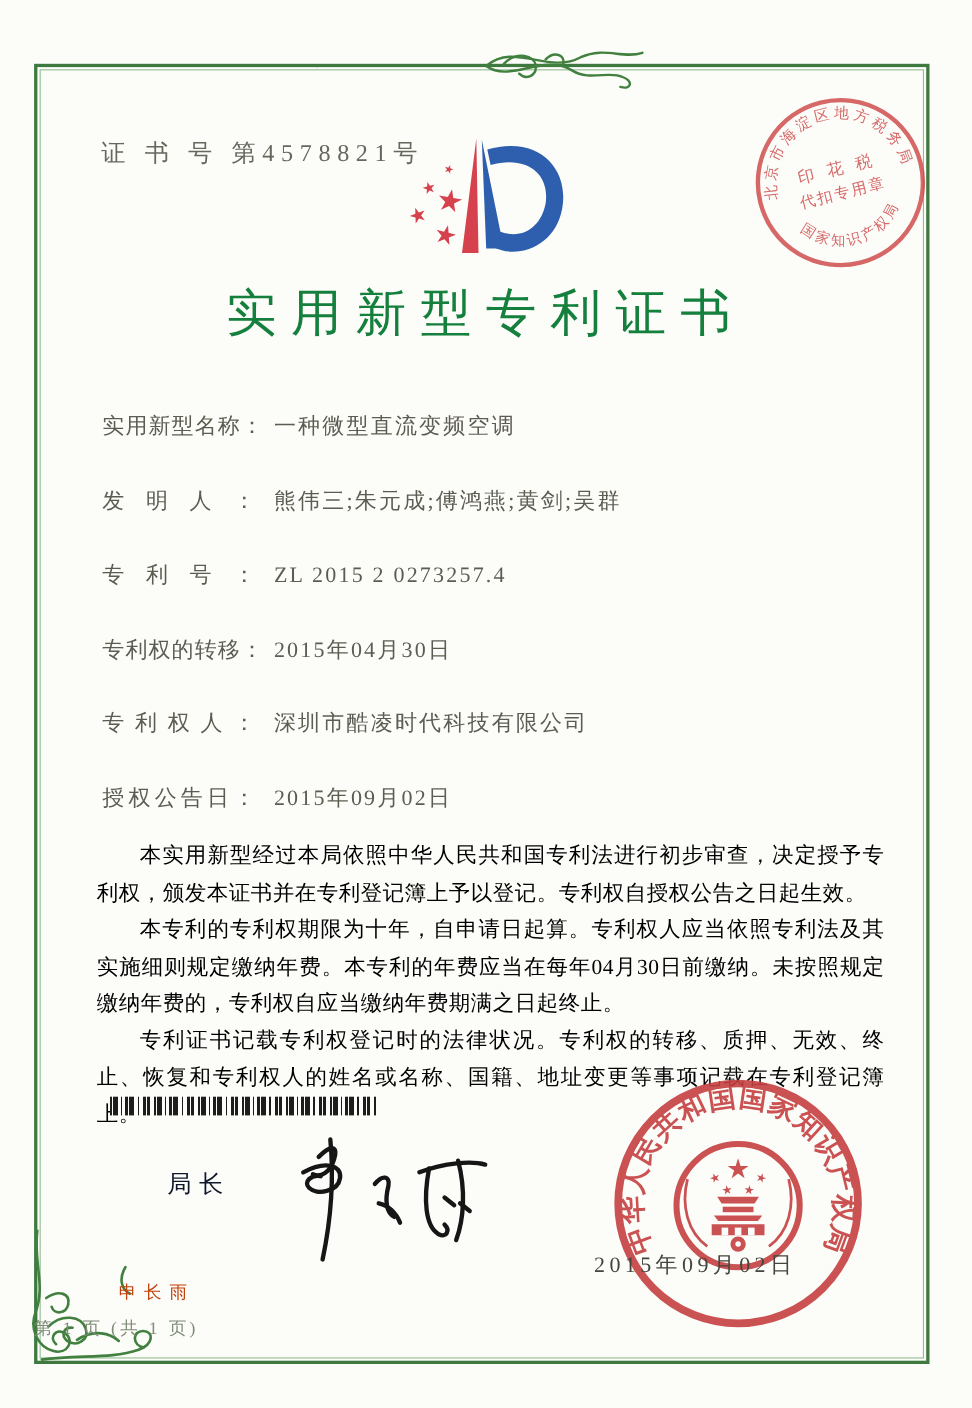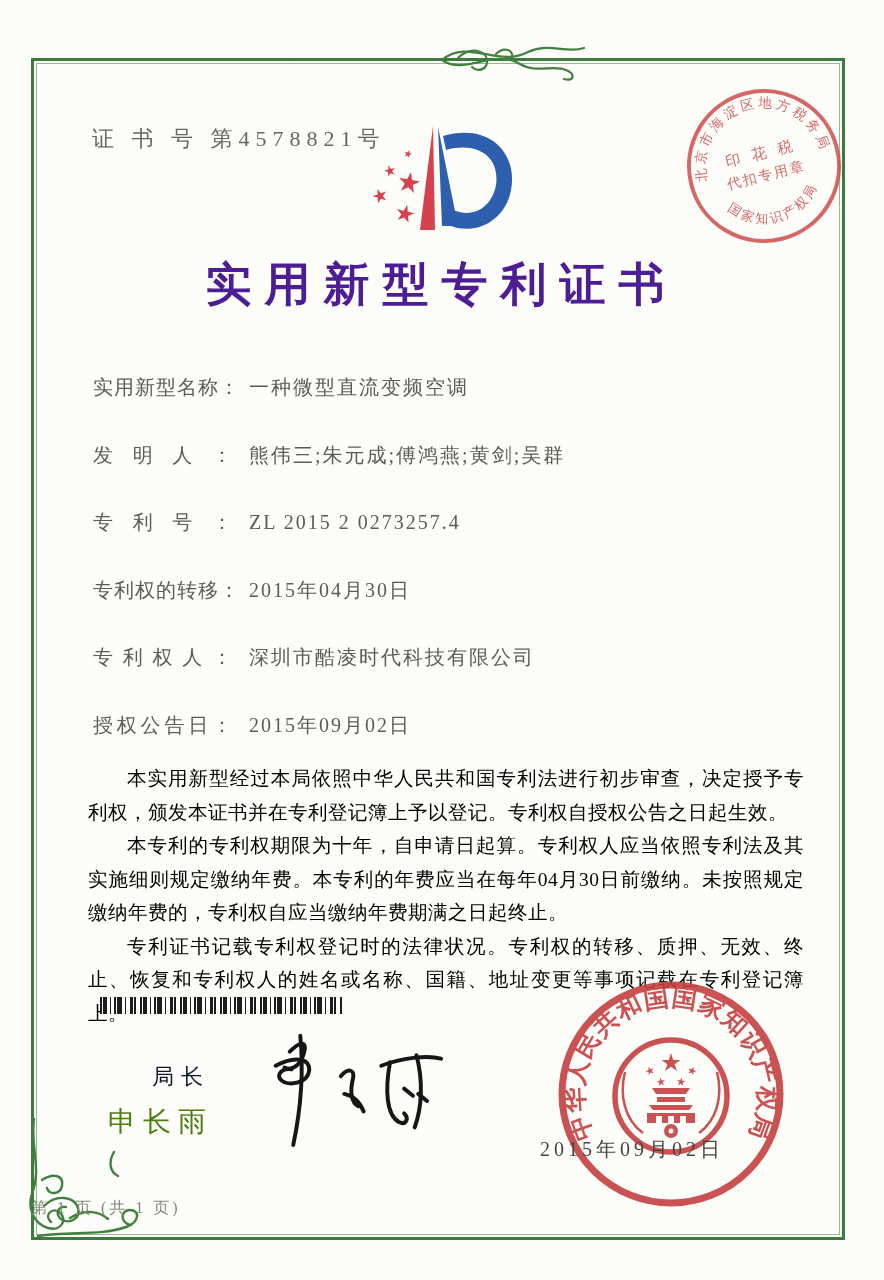--- a/index.html
+++ b/index.html
@@ -11,38 +11,38 @@
   .frame{position:absolute;left:31px;top:58px;width:808px;height:1176px;
     border:3px solid #3e7a40;}
   .frame-inner{position:absolute;left:2px;top:2px;right:2px;bottom:2px;
     border:1px solid #92bb92;}
   .ornament{position:absolute;pointer-events:none;}
   .cert-no{position:absolute;left:92px;top:124px;font-size:22px;
     letter-spacing:6px;color:#67675e;}
   .logo{position:absolute;left:338px;top:104px;}
   .tax-seal{position:absolute;left:676px;top:78px;transform:rotate(-14deg);opacity:.82;}
   .title{position:absolute;left:31px;width:808px;top:254px;text-align:center;
-    font-size:46px;font-weight:700;color:#4c1d95;letter-spacing:13px;text-indent:13px;}
+    font-size:46px;font-weight:400;color:#15803d;letter-spacing:13px;text-indent:13px;}
   .fields{position:absolute;left:93px;top:374px;width:700px;color:#5d5c52;}
   .frow{height:48px;margin-bottom:19.5px;font-size:20px;letter-spacing:1px;white-space:nowrap;}
   .flabel{display:inline-block;width:140px;text-align:justify;text-align-last:justify;}
   .fvalue{margin-left:10px;letter-spacing:2px;}
   .paras{position:absolute;left:88px;top:762px;width:716px;font-size:19.5px;
     line-height:33.5px;color:#000000;text-align:justify;letter-spacing:0.5px;}
   .paras p{margin:0;text-indent:2em;}
   .barcode{position:absolute;left:100px;top:997px;width:242px;height:17px;
     background:repeating-linear-gradient(90deg,
       #1d1d1d 0 2px,#fcfcf9 2px 3px,#1d1d1d 3px 7px,#fcfcf9 7px 10px,
       #1d1d1d 10px 11px,#fcfcf9 11px 14px,#1d1d1d 14px 16px,#fcfcf9 16px 17px,
       #1d1d1d 17px 22px,#fcfcf9 22px 25px,#1d1d1d 25px 26px,#fcfcf9 26px 30px,
       #1d1d1d 30px 33px,#fcfcf9 33px 34px,#1d1d1d 34px 36px,#fcfcf9 36px 40px);}
   .signer-title{position:absolute;left:108px;top:1062px;font-size:22px;
     letter-spacing:7px;color:#0f172a;margin-left:44px;}
-  .signer-name{position:absolute;left:108px;top:1103px;font-size:28px;
-    letter-spacing:7px;color:#4d7c0f;}
+  .signer-name{position:absolute;left:108px;top:1165px;font-size:16px;
+    letter-spacing:7px;color:#c2410c;}
   .signature{position:absolute;left:250px;top:1020px;}
   .office-seal{position:absolute;left:553px;top:976px;opacity:.9;}
   .seal-date{position:absolute;left:540px;top:1136px;font-size:20px;
     letter-spacing:4px;color:#454540;font-weight:500;}
   .footer{position:absolute;left:31px;width:808px;top:1198px;text-align:left;
     font-size:16px;color:#7e8b77;letter-spacing:3px;}
   svg text{font-family:"Liberation Serif","DejaVu Serif",serif;}
 </style>
 </head>
 <body>

